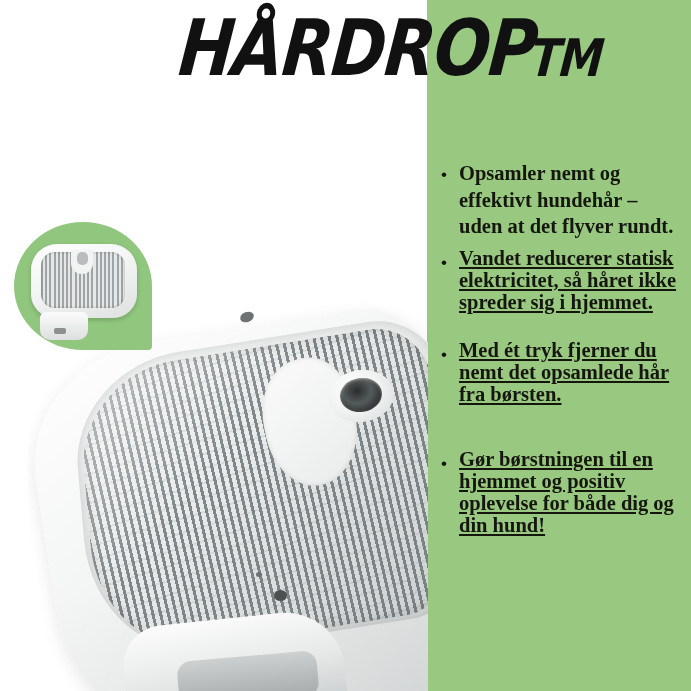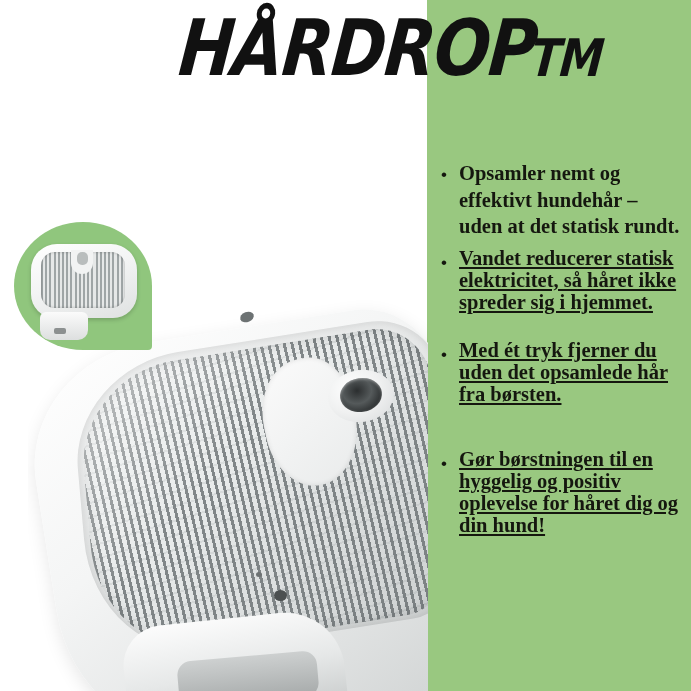--- a/index.html
+++ b/index.html
@@ -316,33 +316,33 @@
   </div>
 
   <div id="title">
     <span class="word">HÅRDROP</span><span class="tm">TM</span>
   </div>
 
   <div id="bullets">
 
     <div class="bullet">
       <span class="dot">•</span>
-      <span class="btext">Opsamler nemt og effektivt hundehår – uden at det statisk rundt.</span>
+      <span class="btext">Opsamler nemt og effektivt hundehår – uden at det flyver rundt.</span>
     </div>
 
     <div class="bullet tight">
       <span class="dot">•</span>
       <span class="btext">Vandet reducerer statisk elektricitet, så håret ikke spreder sig i hjemmet.</span>
     </div>
 
     <div class="bullet tight gap-before gap-after">
       <span class="dot">•</span>
-      <span class="btext">Med ét tryk fjerner du uden det opsamlede hår fra børsten.</span>
+      <span class="btext">Med ét tryk fjerner du nemt det opsamlede hår fra børsten.</span>
     </div>
 
     <div class="bullet tight">
       <span class="dot">•</span>
-      <span class="btext">Gør børstningen til en hyggelig og positiv oplevelse for håret dig og din hund!</span>
+      <span class="btext">Gør børstningen til en hjemmet og positiv oplevelse for både dig og din hund!</span>
     </div>
 
   </div>
 
 </div>
 
 </body></html>

